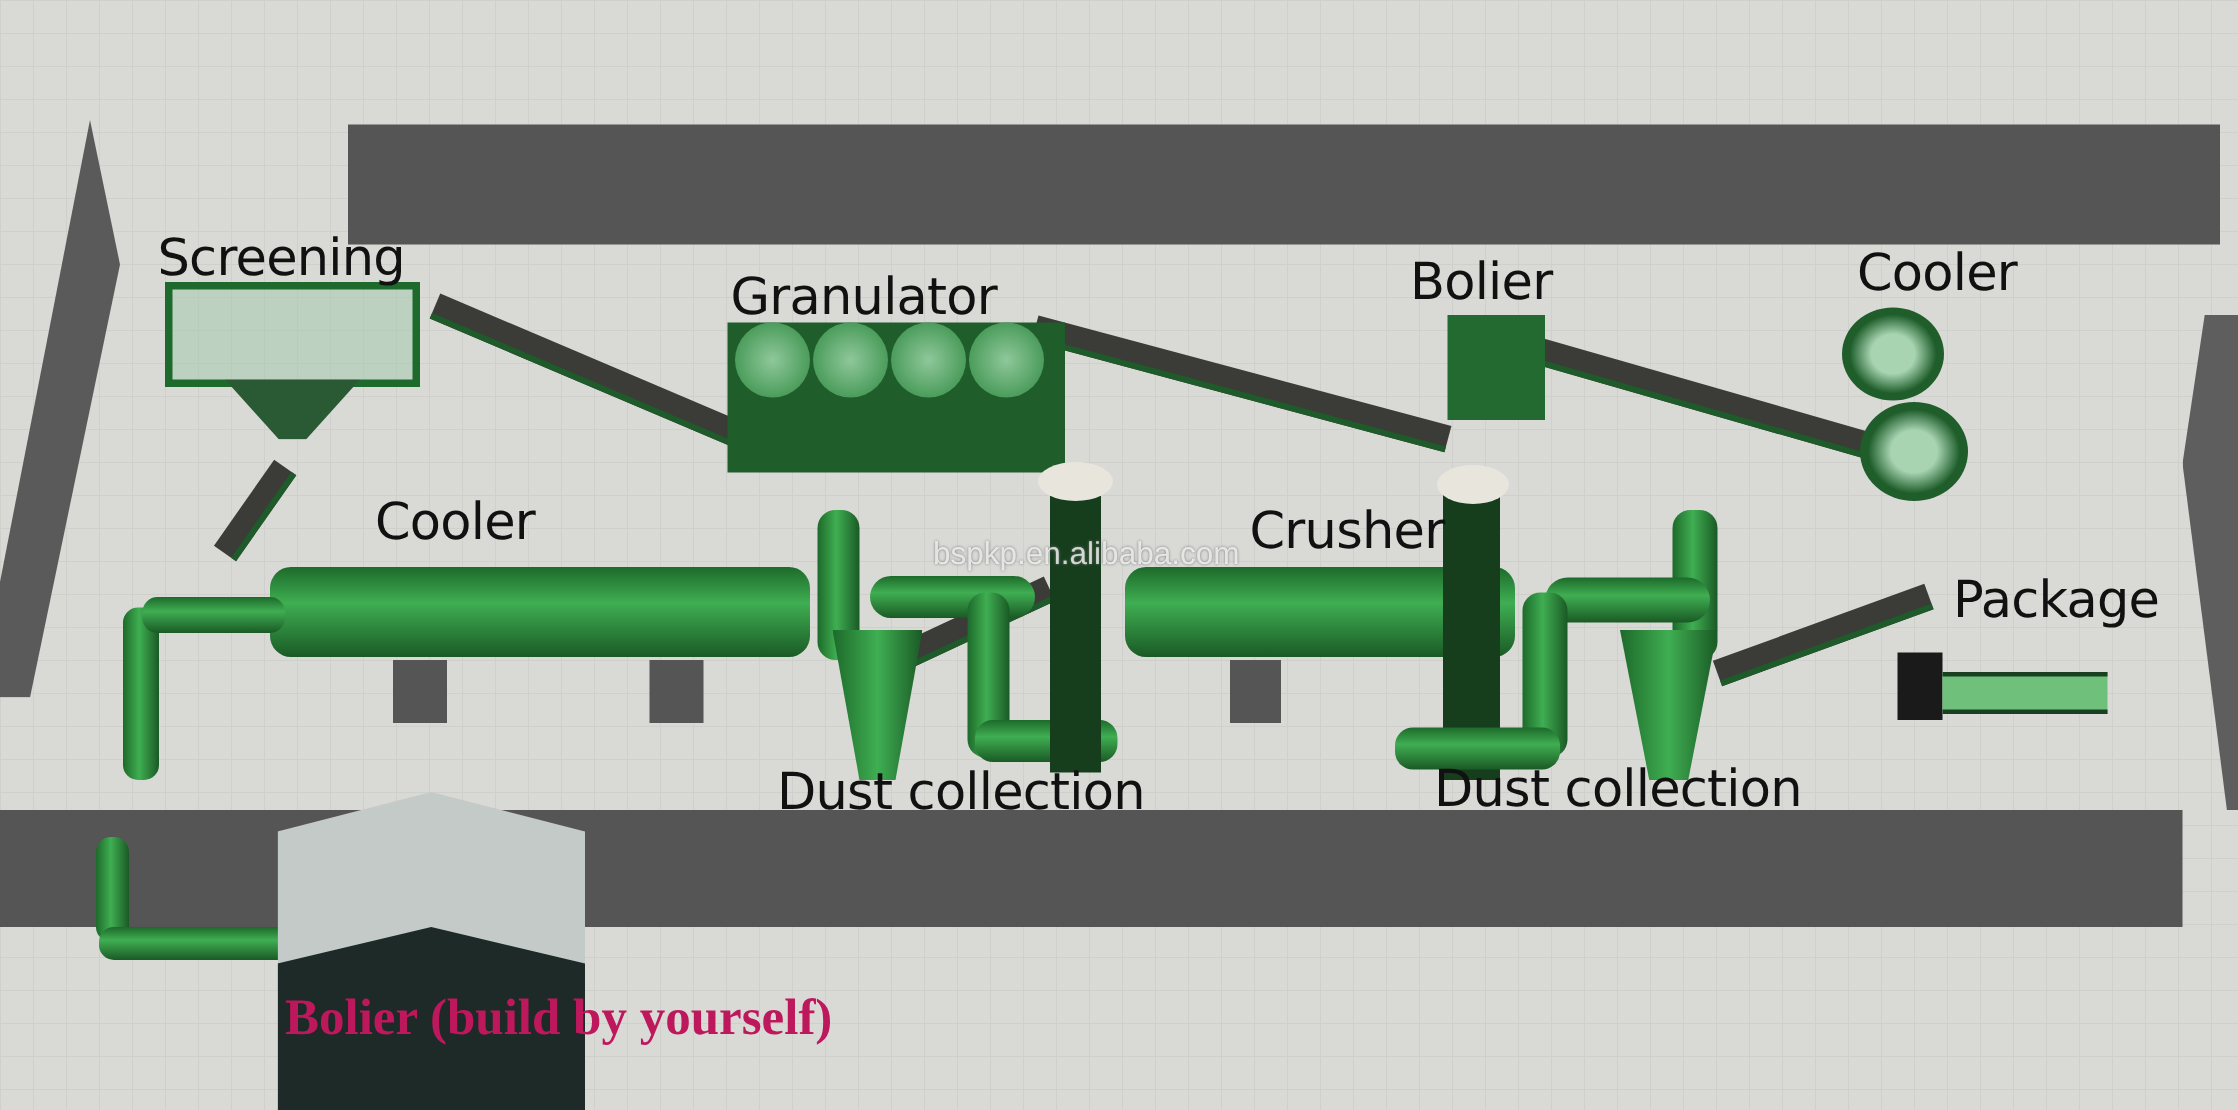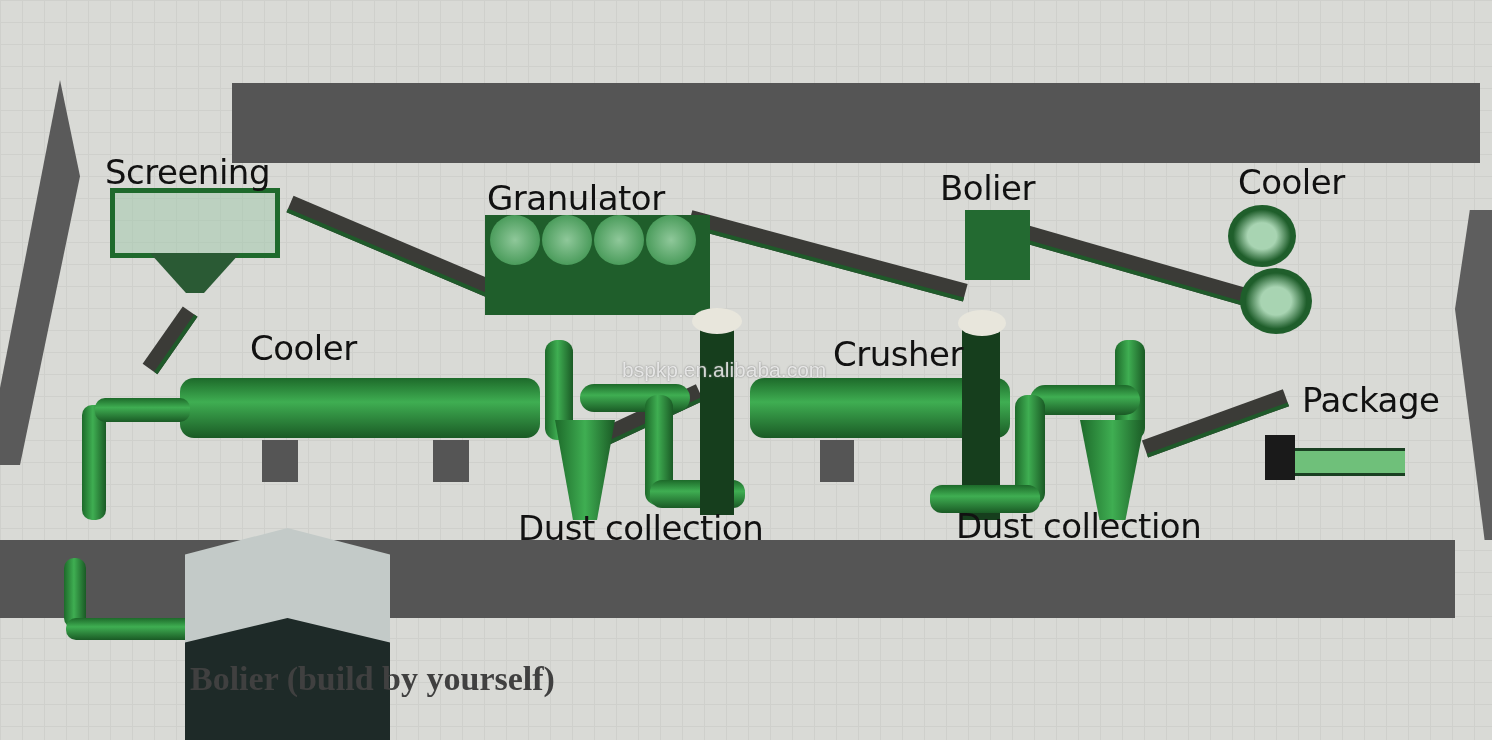--- a/index.html
+++ b/index.html
@@ -7,21 +7,21 @@
     background-color:#d9dad6;
     background-image:linear-gradient(#cfd0cc 1px,transparent 1px),linear-gradient(90deg,#cfd0cc 1px,transparent 1px);
     background-size:22px 22px;
     font-family:"DejaVu Sans",sans-serif;}
   .abs{position:absolute;}
   .wall{position:absolute;background:#555;}
   .green{background:linear-gradient(180deg,#1d6a2a 0%,#3fae52 40%,#1a5a25 100%);}
   .greenv{background:linear-gradient(90deg,#1d6a2a 0%,#3fae52 45%,#1a5a25 100%);}
   .belt{position:absolute;height:14px;background:#3b3b37;transform-origin:left center;border-bottom:4px solid #1f5a2a;}
   .label{position:absolute;color:#111;font-size:34px;font-family:"DejaVu Sans",sans-serif;white-space:nowrap;letter-spacing:-0.5px;}
-  .boiler-label{position:absolute;color:#404040;font-size:34px;font-weight:bold;font-family:"Liberation Serif",serif;white-space:nowrap;}
+  .boiler-label{position:absolute;color:#be185d;font-size:34px;font-weight:bold;font-family:"Liberation Serif",serif;white-space:nowrap;}
   .wm{position:absolute;color:rgba(255,255,255,0.75);font-size:21px;text-shadow:0 0 2px #777;font-family:"Liberation Sans",sans-serif;}
   .dark{background:#1b2a20;}
 </style>
 </head>
 <body>
 
 <div class="wall" style="left:232px;top:83px;width:1248px;height:80px;"></div>
 <div class="wall" style="left:0;top:80px;width:80px;height:385px;clip-path:polygon(75% 0,100% 25%,25% 100%,0 100%,0 80%);background:#5a5a5a;"></div>
 <div class="wall" style="left:1455px;top:210px;width:37px;height:330px;clip-path:polygon(40% 0,100% 0,100% 100%,80% 100%,0 30%);background:#5e5e5e;"></div>
 <div class="wall" style="left:0;top:540px;width:1455px;height:78px;"></div>

